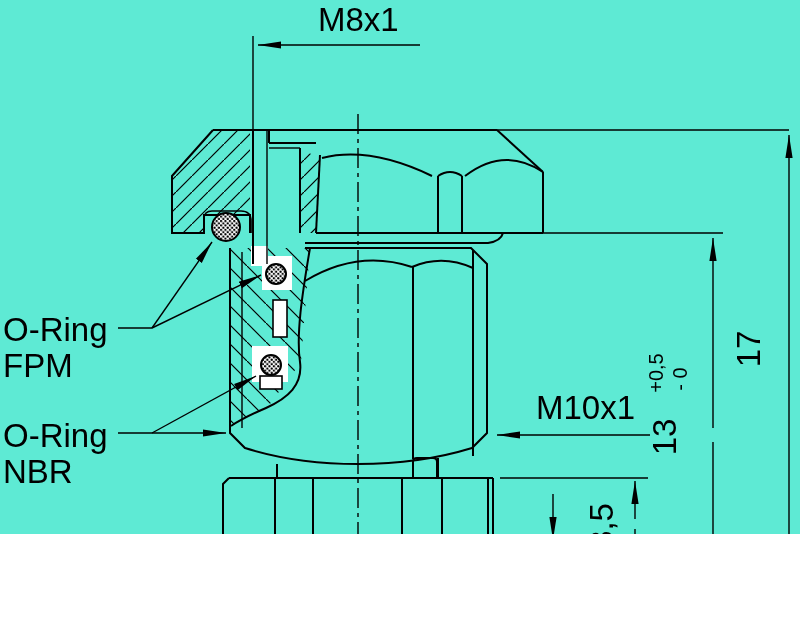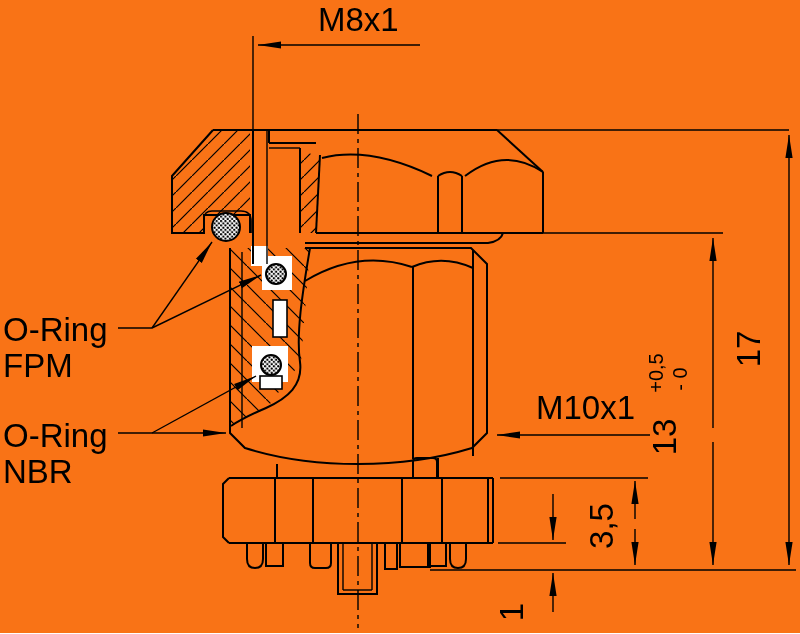--- a/index.html
+++ b/index.html
@@ -1,18 +1,18 @@
 <!DOCTYPE html>
 <html><head>
 <meta charset="utf-8">
 <style>
   html, body { margin: 0; padding: 0; background: #ffffff; }
   .stage {
-    width: 800px; height: 633px;
-    background: #f97316;
+    width: 800px; height: 534px;
+    background: #5eead4;
     position: relative;
     overflow: hidden;
   }
   svg { display: block; }
   svg text {
     font-family: "Liberation Sans", "DejaVu Sans", sans-serif;
     fill: #000000;
   }
   .t33 { font-size: 33px; }
   .t20 { font-size: 20px; }

